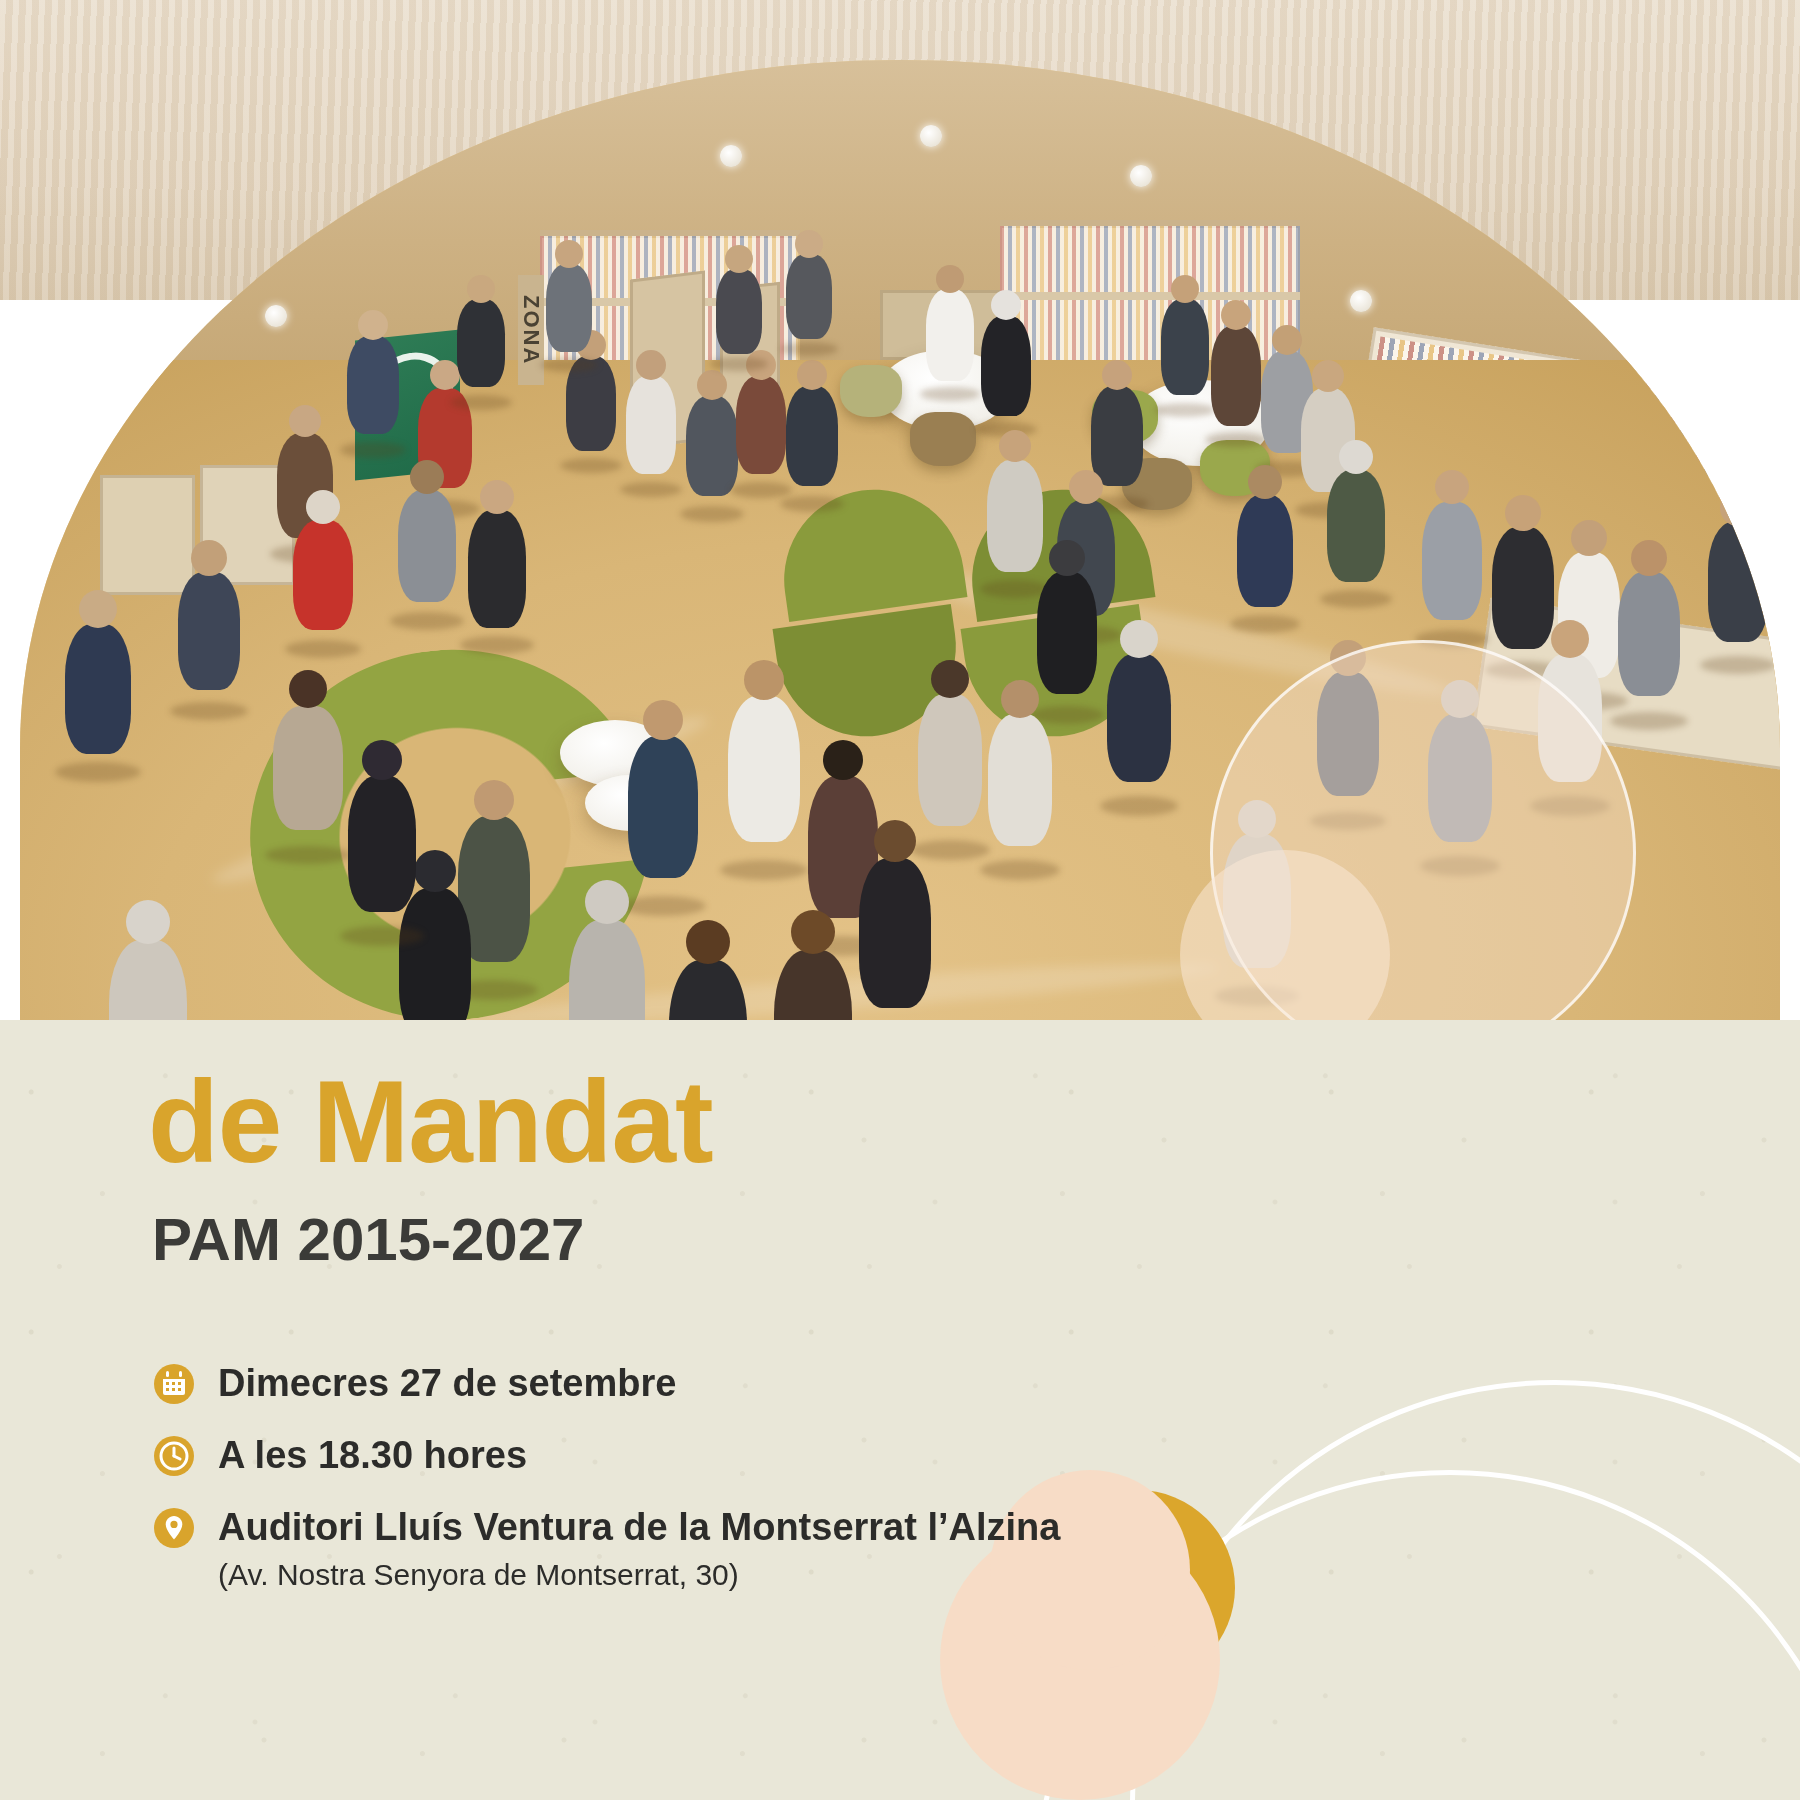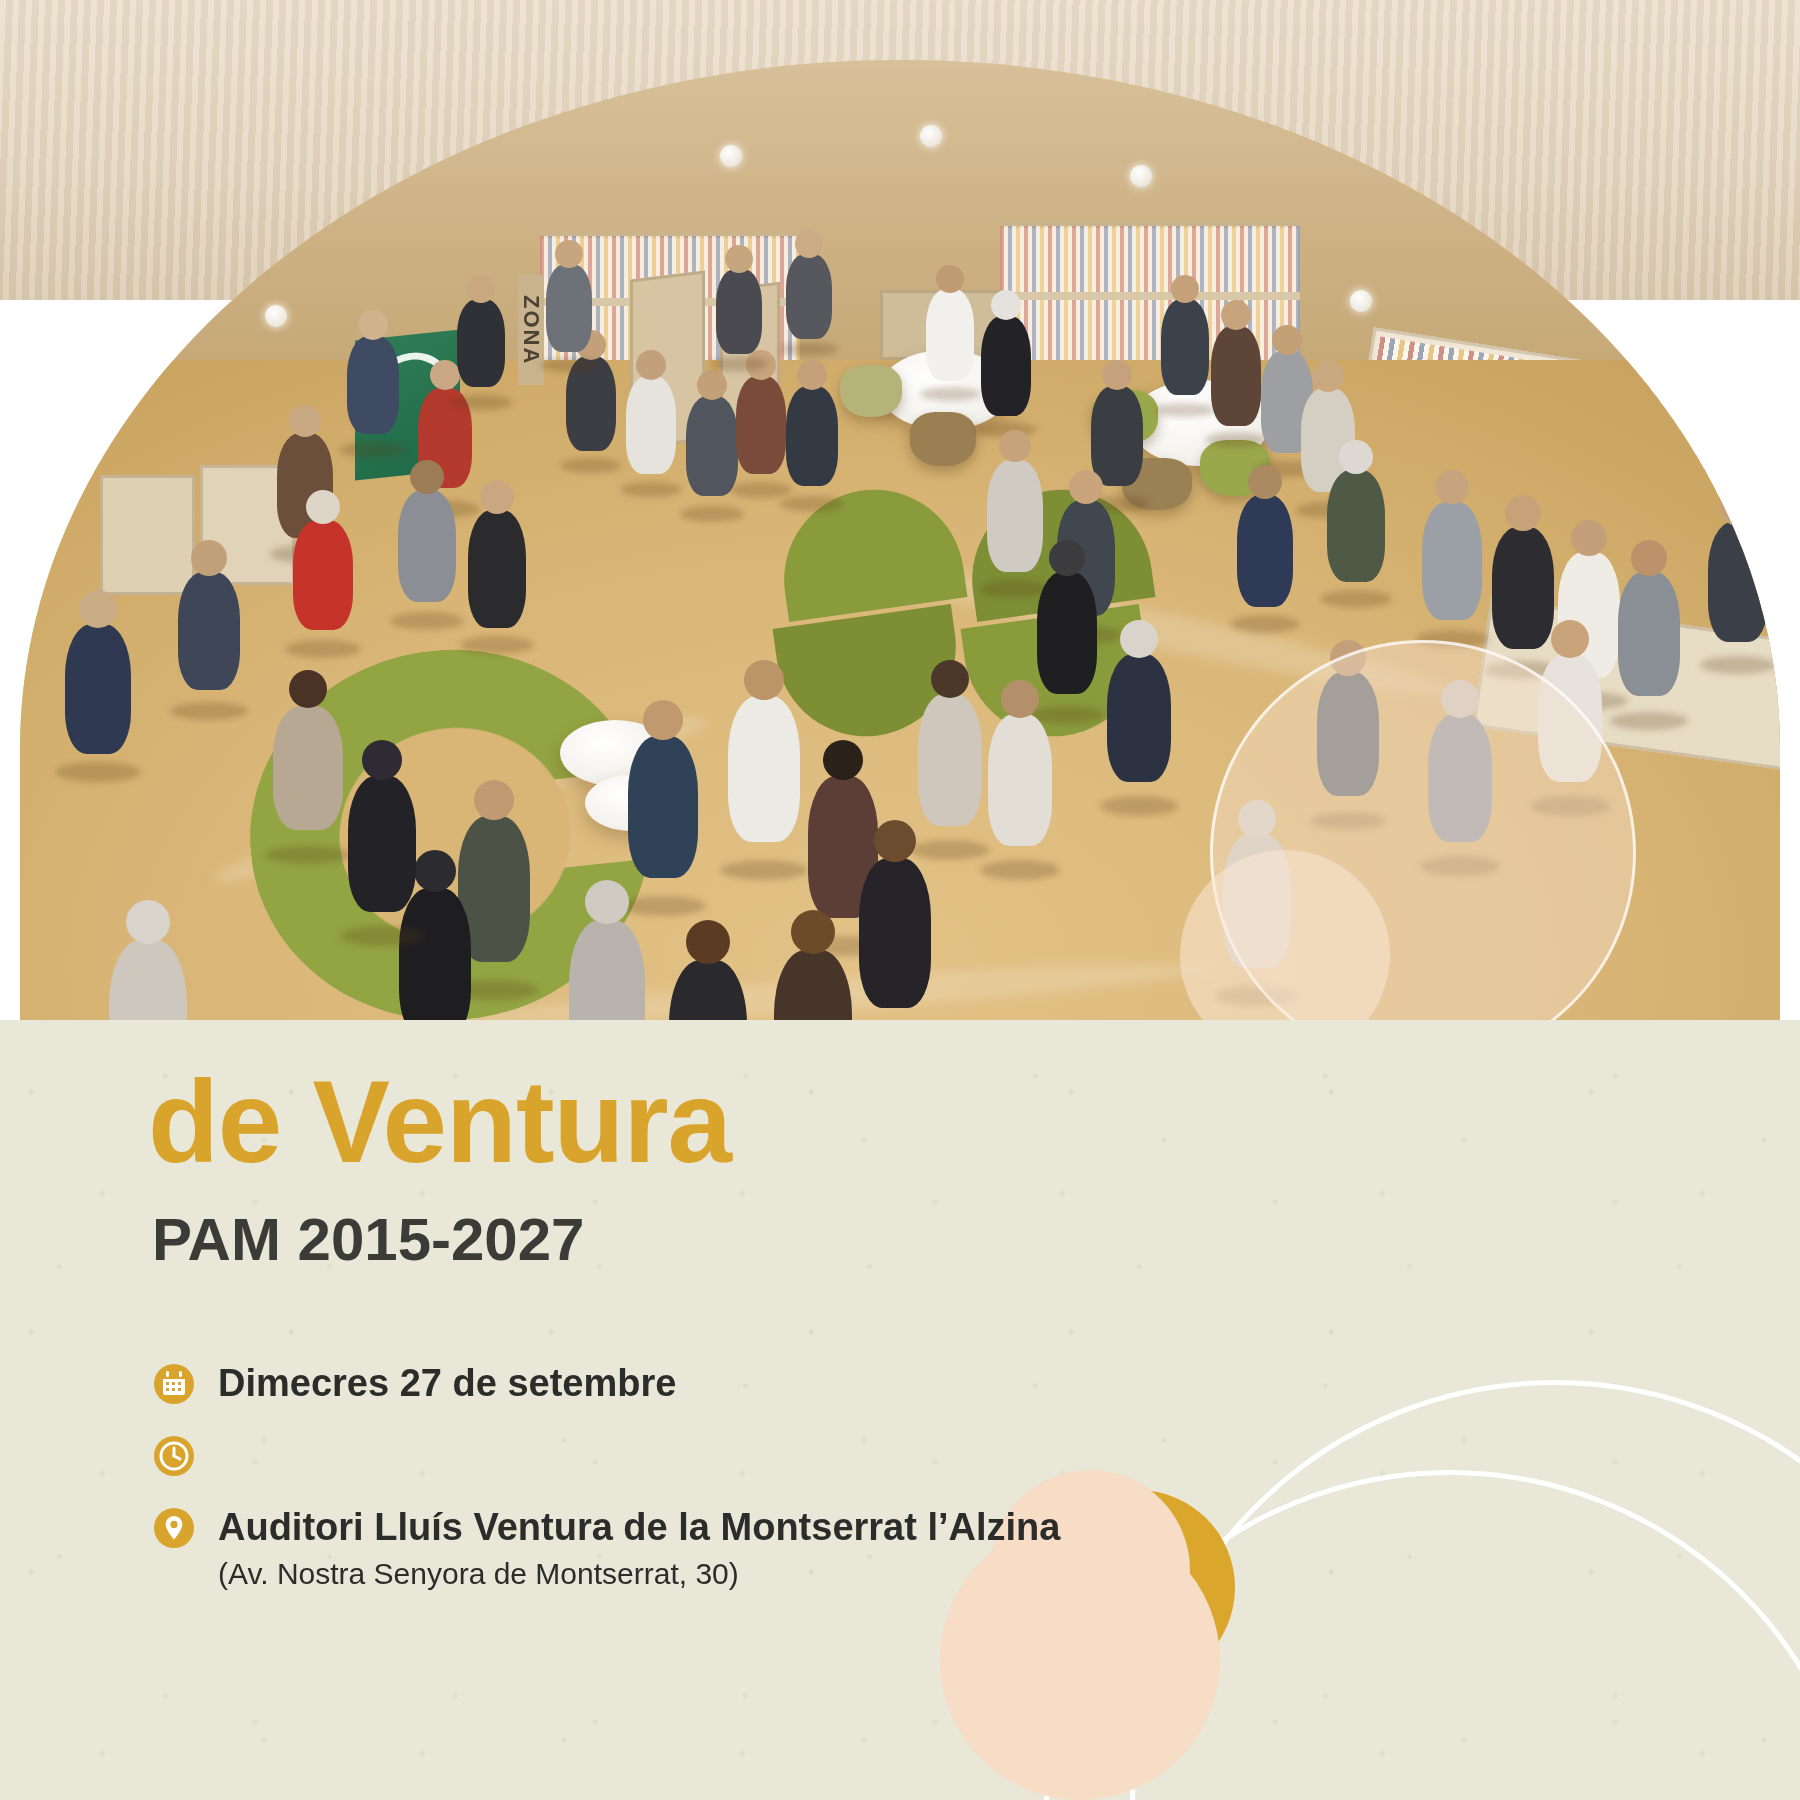--- a/index.html
+++ b/index.html
@@ -683,21 +683,21 @@
     <div class="panel-grain"></div>
 
     <div class="shape shape-arc-big"></div>
     <div class="shape shape-arc-big2"></div>
     <div class="shape shape-gold-circle"></div>
     <div class="shape shape-peach"></div>
     <div class="shape shape-gold-cut"></div>
 
     <div class="panel-content">
       <h1 class="title">
-        <span class="line2">de Ventura</span>
+        <span class="line2">de Mandat</span>
       </h1>
       <div class="subtitle">PAM 2015-2027</div>
 
       <div class="details">
 
         <div class="detail-row">
           <div class="detail-icon">
             <svg width="42" height="42" viewBox="0 0 42 42" aria-hidden="true">
               <circle cx="21" cy="21" r="20" fill="#d9a42c"></circle>
               <rect x="10" y="11" width="22" height="21" rx="2" fill="#ffffff"></rect>
@@ -719,20 +719,21 @@
 
         <div class="detail-row">
           <div class="detail-icon">
             <svg width="42" height="42" viewBox="0 0 42 42" aria-hidden="true">
               <circle cx="21" cy="21" r="20" fill="#d9a42c"></circle>
               <circle cx="21" cy="21" r="13" fill="none" stroke="#ffffff" stroke-width="3"></circle>
               <line x1="21" y1="21" x2="21" y2="13" stroke="#ffffff" stroke-width="3" stroke-linecap="round"></line>
               <line x1="21" y1="21" x2="27" y2="24" stroke="#ffffff" stroke-width="3" stroke-linecap="round"></line>
             </svg>
           </div>
+          <div class="detail-text">A les 18.30 hores</div>
         </div>
 
         <div class="detail-row">
           <div class="detail-icon">
             <svg width="42" height="42" viewBox="0 0 42 42" aria-hidden="true">
               <circle cx="21" cy="21" r="20" fill="#d9a42c"></circle>
               <path d="M21 9c-4.6 0-8.3 3.7-8.3 8.3 0 6.2 8.3 15.2 8.3 15.2s8.3-9 8.3-15.2C29.3 12.7 25.6 9 21 9z" fill="#ffffff"></path>
               <circle cx="21" cy="17.4" r="3.6" fill="#d9a42c"></circle>
             </svg>
           </div>

